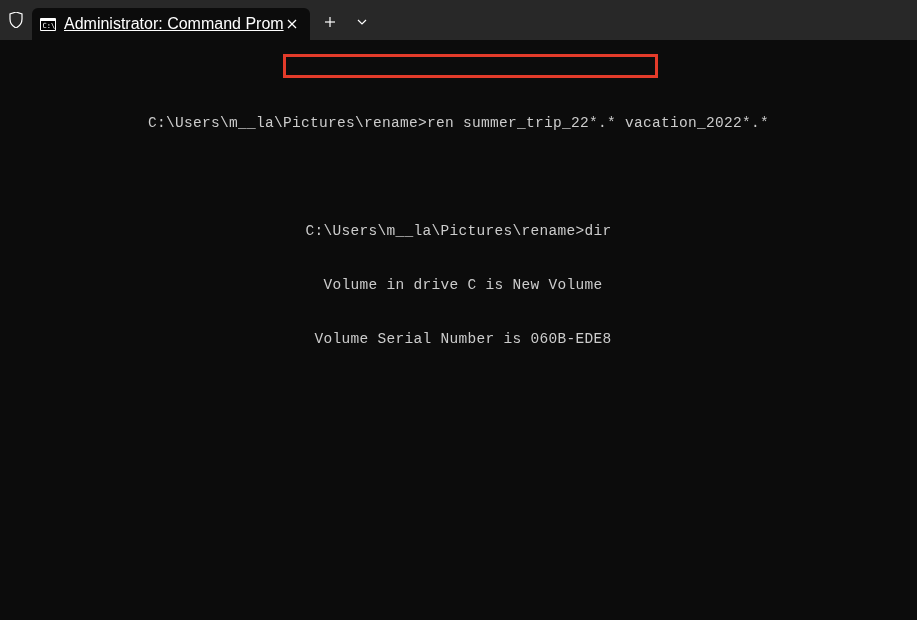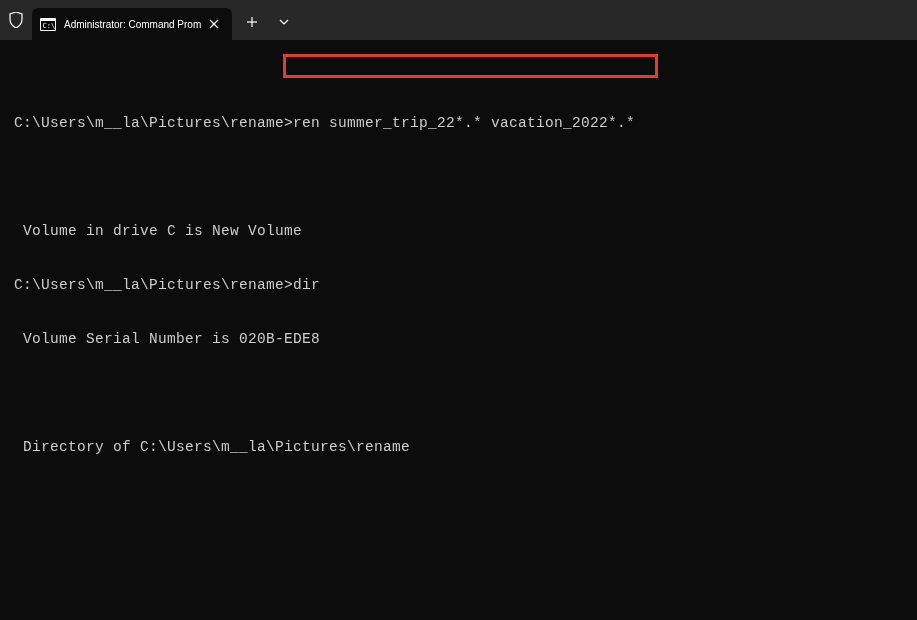--- a/index.html
+++ b/index.html
@@ -42,26 +42,27 @@
     .tab-icon {
       width: 16px;
       height: 16px;
       margin-right: 8px;
       display: flex;
       align-items: center;
       justify-content: center;
     }
     .tab-title {
       color: #ffffff;
-      font-size: 10px;
+      font-size: 16px;
       font-family: 'Segoe UI', sans-serif;
       flex: 1;
       white-space: nowrap;
       overflow: hidden;
       text-overflow: ellipsis;
+      text-decoration: underline;
     }
     .tab-close {
       width: 16px;
       height: 16px;
       display: flex;
       align-items: center;
       justify-content: center;
       color: #ffffff;
       font-size: 11px;
       cursor: pointer;
@@ -94,20 +95,21 @@
       padding: 20px 14px 14px 14px;
       color: #cccccc;
       font-size: 14.5px;
       line-height: 18px;
       white-space: pre;
       letter-spacing: 0.3px;
       position: relative;
     }
     .terminal-line {
       min-height: 18px;
+      text-align: center;
     }
     .highlight-box {
       border: 3px solid #e43b2a;
       position: absolute;
       pointer-events: none;
     }
   </style>
 </head>
 <body>
 
@@ -143,25 +145,24 @@
     <svg width="10" height="6" viewBox="0 0 10 6">
       <path d="M1 1 L5 5 L9 1" fill="none" stroke="#ffffff" stroke-width="1.2"></path>
     </svg>
   </span>
 </div>
 
 <div class="terminal">
   <div class="highlight-box" style="left:283px; top:14px; width:375px; height:24px;"></div>
   <div class="terminal-line"><span>C:\Users\m__la\Pictures\rename&gt;</span><span>ren summer_trip_22*.* vacation_2022*.*</span></div>
   <div class="terminal-line"></div>
+  <div class="terminal-line">C:\Users\m__la\Pictures\rename&gt;dir</div>
   <div class="terminal-line"> Volume in drive C is New Volume</div>
-  <div class="terminal-line">C:\Users\m__la\Pictures\rename&gt;dir</div>
-  <div class="terminal-line"> Volume Serial Number is 020B-EDE8</div>
+  <div class="terminal-line"> Volume Serial Number is 060B-EDE8</div>
   <div class="terminal-line"></div>
-  <div class="terminal-line"> Directory of C:\Users\m__la\Pictures\rename</div>
   <div class="terminal-line"></div>
   
   
   
   
   
   
   
   
 </div>

